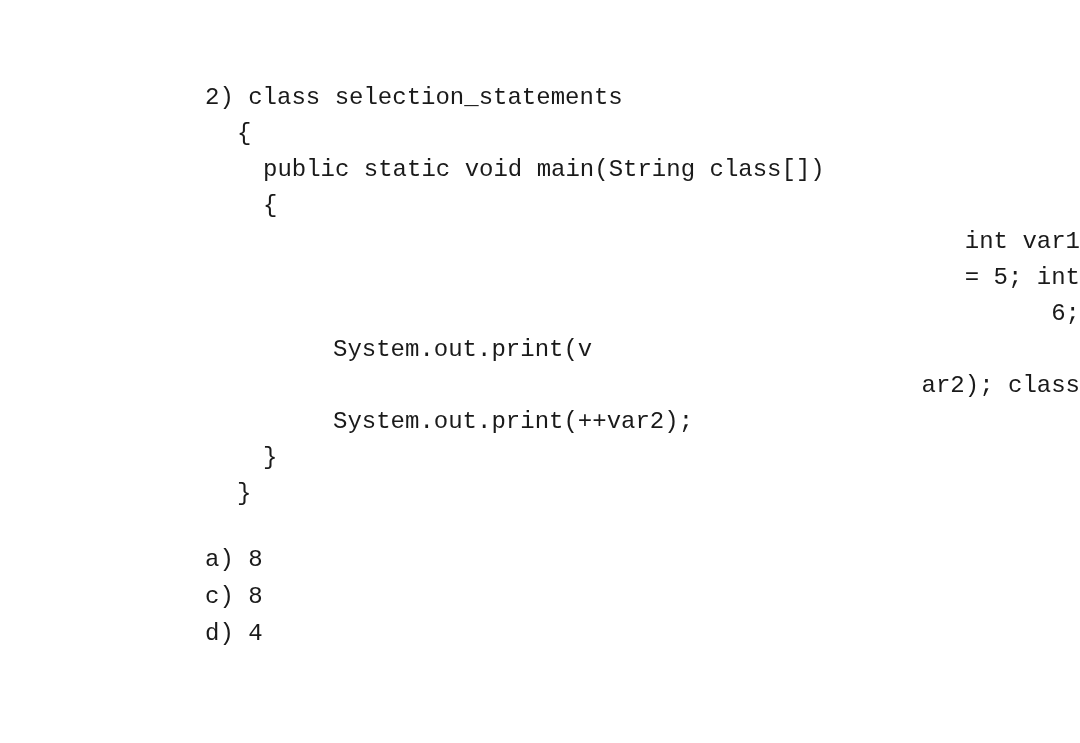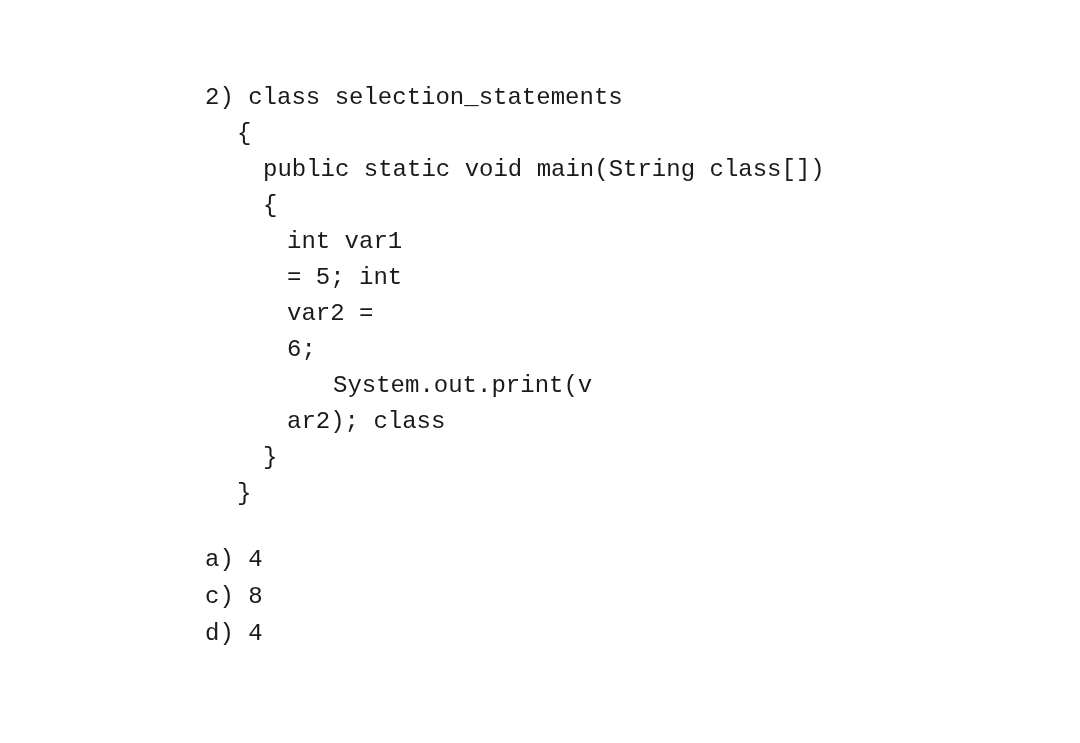--- a/index.html
+++ b/index.html
@@ -21,20 +21,21 @@
       font-family: Liberation Mono, monospace;
     }
     .indent-1 {
       padding-left: 32px;
     }
     .indent-2 {
       padding-left: 58px;
     }
     .indent-3 {
       padding-left: 82px;
+      text-align: right;
     }
     .indent-4 {
       padding-left: 128px;
     }
     .options {
       margin-top: 30px;
     }
     .options .q-line {
       margin: 1px 0;
     }
@@ -45,25 +46,25 @@
 <div class="content">
   <div class="q-line">
     <span>2)</span>
     <span>class selection_statements</span>
   </div>
   <div class="q-line indent-1">{</div>
   <div class="q-line indent-2">public static void main(String class[])</div>
   <div class="q-line indent-2">{</div>
   <div class="q-line indent-3">int var1</div>
   <div class="q-line indent-3">= 5; int</div>
-  <div class="q-line indent-3">var2 =</div>
   <div class="q-line indent-3">6;</div>
   <div class="q-line indent-4">System.out.print(v</div>
   <div class="q-line indent-3">ar2); class</div>
+  <div class="q-line indent-4">System.out.print(++var2);</div>
   <div class="q-line indent-2">}</div>
   <div class="q-line indent-1">}</div>
 
   <div class="options">
-    <div class="q-line">a) 4</div>
+    <div class="q-line">a) 8</div>
     <div class="q-line">c) 8</div>
     <div class="q-line">d) 4</div>
   </div>
 </div>
 
 </body></html>

